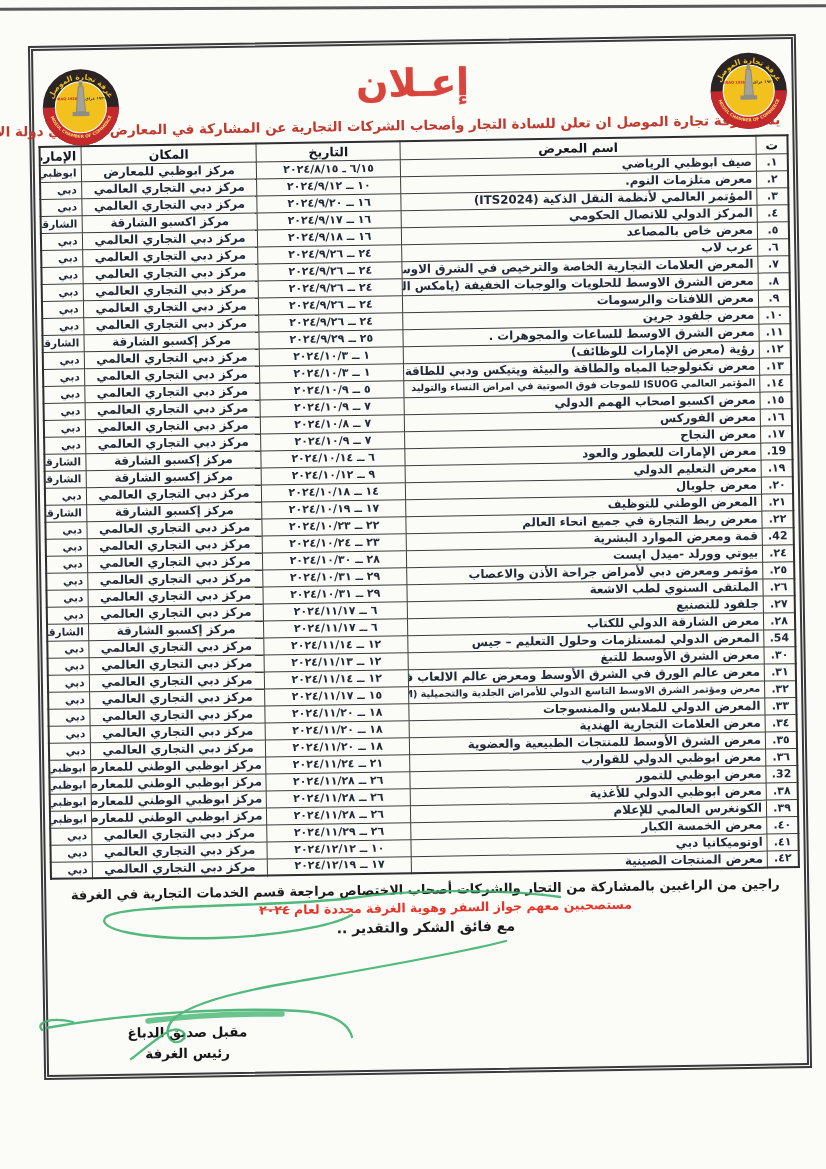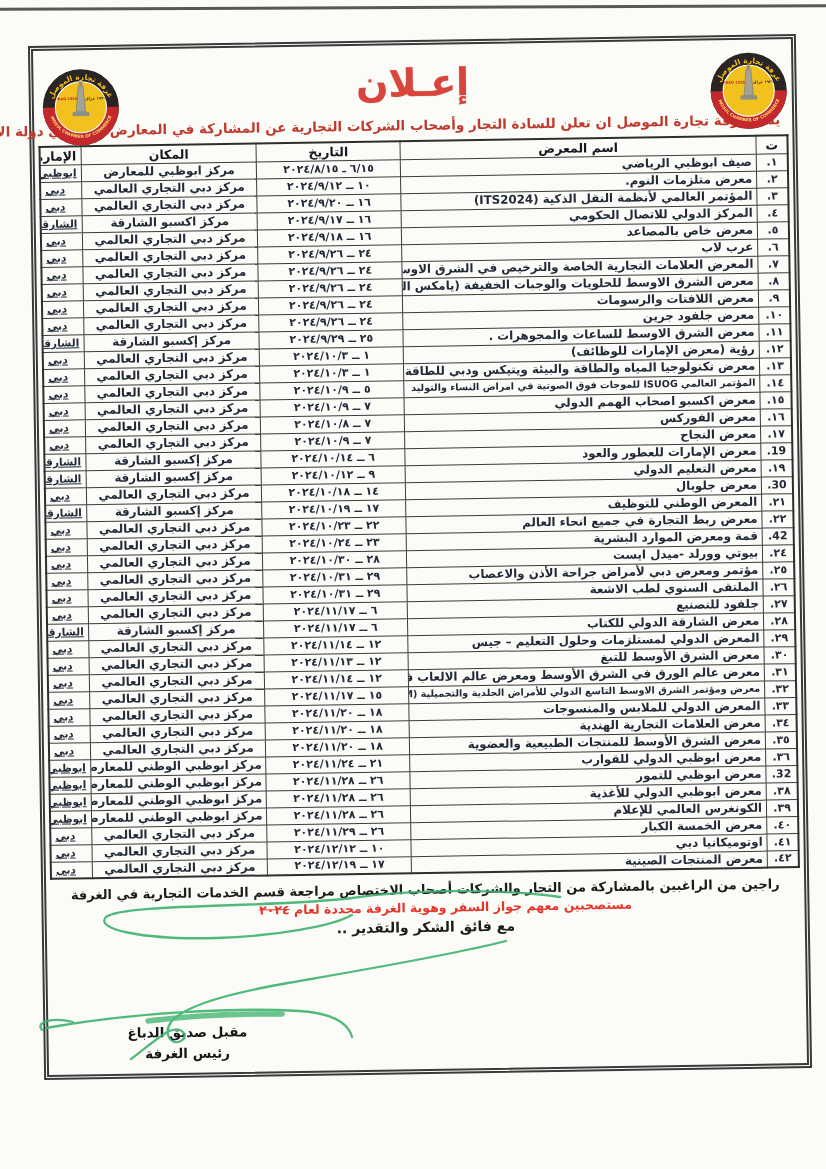--- a/index.html
+++ b/index.html
@@ -35,21 +35,21 @@
   table.exh th,table.exh td{
     border:1px solid #3c3c3c;padding:0 4px;height:17px;box-sizing:border-box;
     color:#222a38;line-height:1.05;overflow:hidden;white-space:nowrap;
   }
   table.exh th{font-size:12.5px;font-weight:bold;text-align:center;height:18px;color:#15181f;}
   col.c-num{width:4.2%}col.c-name{width:47.6%}col.c-date{width:19.2%}col.c-place{width:23.5%}col.c-emir{width:5.5%}
   td.c-num{text-align:center;font-size:11px;font-weight:bold;}
   td.c-name{text-align:right;font-size:11.8px;font-weight:600;}
   td.c-date{text-align:center;font-size:11px;font-weight:600;}
   td.c-place{text-align:center;font-size:11.8px;font-weight:600;}
-  td.c-emir{text-align:left;font-size:10.5px;font-weight:600;text-decoration:underline;}
+  td.c-emir{text-align:right;font-size:10.5px;font-weight:600;}
   
   table.exh tbody tr:nth-child(14) td.c-name,
   table.exh tbody tr:nth-child(32) td.c-name{font-size:9.6px;}
   .foot-line1{text-align:center;margin-top:8px;font-size:13px;font-weight:bold;color:#1c1c1c;}
   .foot-line2{text-align:center;margin-top:3px;font-size:12.5px;font-weight:bold;color:#e6362c;}
   .foot-line2 .year{text-decoration:line-through;margin-left:40px;}
   .foot-line3{text-align:center;margin-top:4px;font-size:14px;font-weight:bold;color:#1c1c1c;}
   .sign-block{
     position:absolute;left:95px;top:1022px;width:185px;text-align:center;
     font-size:13.5px;font-weight:bold;color:#171717;line-height:1.55;
@@ -248,21 +248,21 @@
         <td class="c-emir">الشارقة</td>
       </tr>
           <tr>
         <td class="c-num">١٩.</td>
         <td class="c-name">معرض التعليم الدولي</td>
         <td class="c-date">٩ ــ ٢٠٢٤/١٠/١٢</td>
         <td class="c-place">مركز إكسبو الشارقة</td>
         <td class="c-emir">الشارقة</td>
       </tr>
           <tr>
-        <td class="c-num">30.</td>
+        <td class="c-num">٢٠.</td>
         <td class="c-name">معرض جلوبال</td>
         <td class="c-date">١٤ ــ ٢٠٢٤/١٠/١٨</td>
         <td class="c-place">مركز دبي التجاري العالمي</td>
         <td class="c-emir">دبي</td>
       </tr>
           <tr>
         <td class="c-num">٢١.</td>
         <td class="c-name">المعرض الوطني للتوظيف</td>
         <td class="c-date">١٧ ــ ٢٠٢٤/١٠/١٩</td>
         <td class="c-place">مركز إكسبو الشارقة</td>
@@ -311,21 +311,21 @@
         <td class="c-emir">دبي</td>
       </tr>
           <tr>
         <td class="c-num">٢٨.</td>
         <td class="c-name">معرض الشارقة الدولي للكتاب</td>
         <td class="c-date">٦ ــ ٢٠٢٤/١١/١٧</td>
         <td class="c-place">مركز إكسبو الشارقة</td>
         <td class="c-emir">الشارقة</td>
       </tr>
           <tr>
-        <td class="c-num">٢٩.</td>
+        <td class="c-num">54.</td>
         <td class="c-name">المعرض الدولي لمستلزمات وحلول التعليم – جيس</td>
         <td class="c-date">١٢ ــ ٢٠٢٤/١١/١٤</td>
         <td class="c-place">مركز دبي التجاري العالمي</td>
         <td class="c-emir">دبي</td>
       </tr>
           <tr>
         <td class="c-num">٣٠.</td>
         <td class="c-name">معرض الشرق الأوسط للتبغ</td>
         <td class="c-date">١٢ ــ ٢٠٢٤/١١/١٣</td>
         <td class="c-place">مركز دبي التجاري العالمي</td>

